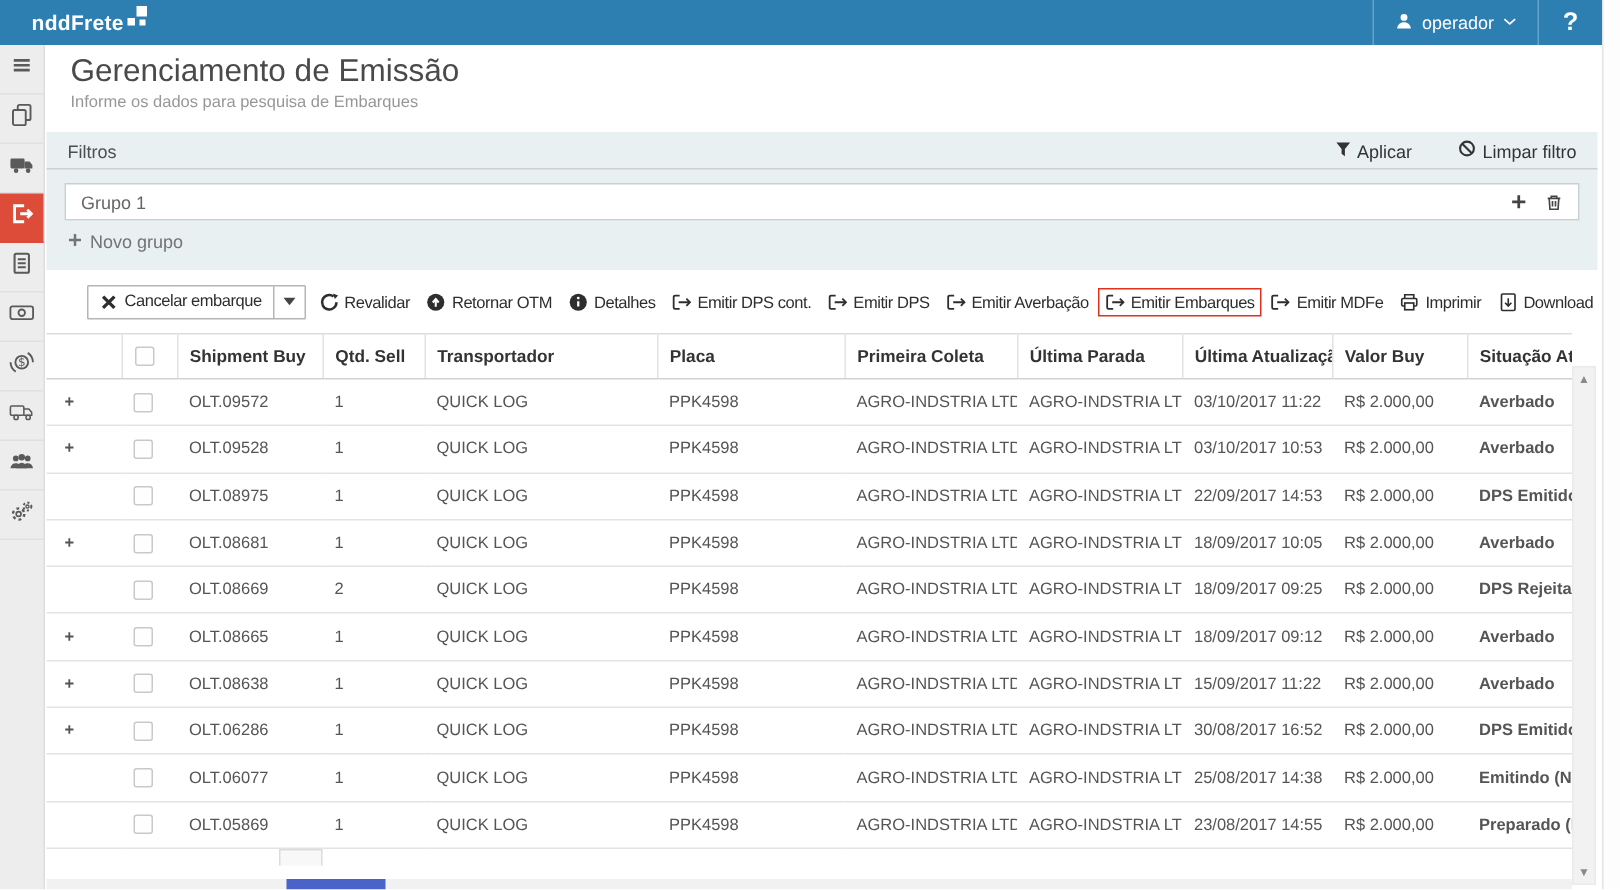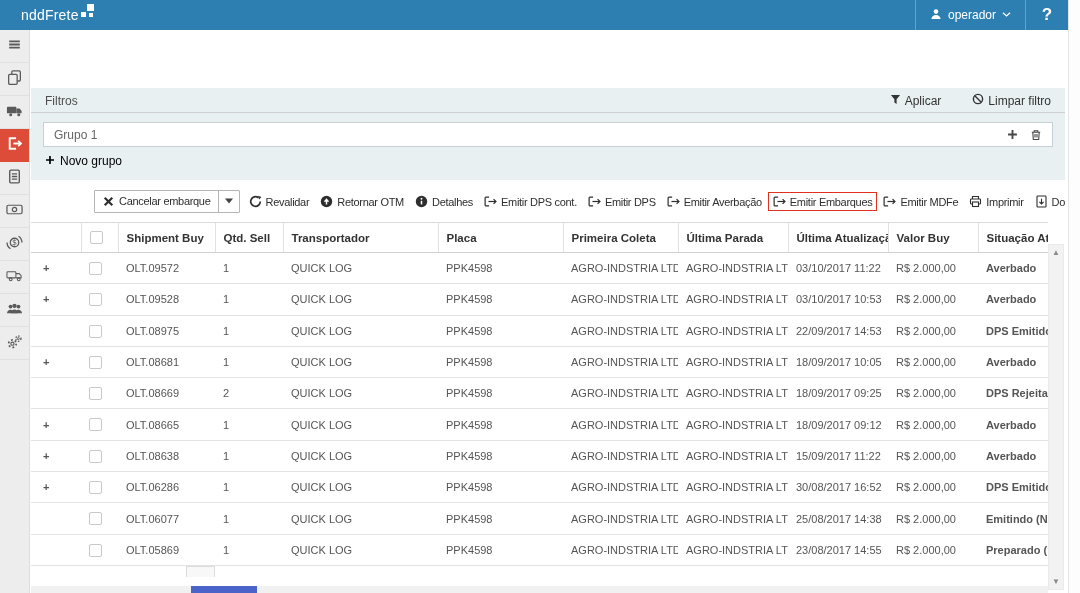--- a/index.html
+++ b/index.html
@@ -4,21 +4,21 @@
 <style>
   * { box-sizing: border-box; margin: 0; padding: 0; }
   html,body { width:1080px; height:593px; overflow:hidden; background:#fff;
     font-family:"Liberation Sans", sans-serif; color:#444; }
   body { position:relative; }
 
   
   .topbar { position:absolute; left:0; top:0; width:1068px; height:30px;
     background:var(--blue); display:flex; align-items:center; }
   .brand { display:flex; align-items:flex-start; margin-left:21px; }
-  .brand-text { color:#fff; font-size:14px; font-weight:normal; letter-spacing:.2px; }
+  .brand-text { color:#fff; font-size:14px; font-weight:bold; letter-spacing:.2px; }
   .logo-squares { position:relative; width:13px; height:17px; margin-left:2px; }
   .logo-squares i { position:absolute; background:#fff; display:block; }
   .sq1 { right:0; top:-3px; width:7px; height:7px; }
   .sq2 { left:0; top:5px; width:5px; height:5px; }
   .sq3 { right:1px; top:6px; width:4px; height:4px; }
   .topbar-right { margin-left:auto; display:flex; align-items:center; height:100%; }
   .user-box { display:flex; align-items:center; gap:6px; height:100%; padding:0 14px;
     border-left:1px solid rgba(255,255,255,.28); border-right:1px solid rgba(255,255,255,.28);
     color:#fff; font-size:12px; cursor:pointer; }
   .help-box { width:42px; height:100%; display:flex; align-items:center; justify-content:center;
@@ -46,25 +46,25 @@
   .filters { position:absolute; left:0; top:58px; width:100%; height:92px; background:#e9f0f2; }
   .filters-head { display:flex; align-items:center; padding:5px 14px 4px 14px;
     border-bottom:1px solid #cfcfcf; font-size:12px; color:#4e4e4e; }
   .fh-actions { margin-left:auto; display:flex; gap:31px; }
   .flink { display:inline-flex; align-items:center; gap:4px; color:#333; font-size:12px; cursor:pointer; }
   .group-bar { margin:9px 12px 0 12px; height:25px; background:#fff; border:1px solid #c7d0d4;
     display:flex; align-items:center; padding:0 10px; font-size:12px; color:#666; cursor:pointer; }
   .gb-actions { margin-left:auto; display:flex; gap:12px; align-items:center; }
   .gbi { cursor:pointer; color:#444; display:inline-flex; }
   .new-group { position:absolute; left:14px; top:66px; display:inline-flex; align-items:center; gap:5px;
-    font-size:12px; color:#000000; cursor:pointer; }
+    font-size:12px; color:#737373; cursor:pointer; }
 
   
   .toolbar { position:absolute; left:0; top:150px; width:100%; height:42px; background:#fff;
-    display:flex; align-items:center; padding-left:60px; column-gap:1px; overflow:hidden;
+    display:flex; align-items:center; padding-left:24px; column-gap:1px; overflow:hidden;
     font-size:11px; letter-spacing:-0.3px; white-space:nowrap; }
   .tb-flat { display:inline-flex; align-items:flex-end; gap:4px; border:none; background:none;
     color:#2e2e2e; font:inherit; letter-spacing:inherit; padding:3px 5px; cursor:pointer; }
   .tb-flat.hl { border:1px solid var(--hl); padding:2px 4px; }
   .tb-split { display:inline-flex; align-items:stretch; border:1px solid #b5b5b5; background:#fff;
     border-radius:1px; margin:0 3px; }
   .tb-main { display:inline-flex; align-items:center; gap:4px; border:none; background:none;
     color:#2e2e2e; font:inherit; letter-spacing:inherit; padding:4px 7px; cursor:pointer;
     border-right:1px solid #b5b5b5; }
   .tb-caret { border:none; background:none; padding:0 6px; display:inline-flex; align-items:center; cursor:pointer; color:#444; }
@@ -194,20 +194,22 @@
           <circle cx="6.8" cy="10.3" r="1.7" stroke-width="1.2"></circle>
           <circle cx="13" cy="5" r="2.8" stroke-width="1.4" stroke-dasharray="1.5 1.7"></circle>
           <circle cx="13" cy="5" r="1.1" stroke-width="1"></circle>
         </svg></span>
     </div>
   </div>
 <div class="right-gutter"></div>
 
 <div class="main">
   <div class="page-head">
+    <h1>Gerenciamento de Emissão</h1>
+    <div class="subtitle">Informe os dados para pesquisa de Embarques</div>
   </div>
 
   <div class="filters">
     <div class="filters-head">
       <span>Filtros</span>
       <span class="fh-actions">
         <a class="flink">
             <span id="filter-icon-slot"><svg class="ic " style="width:11px;height:11px;" viewBox="0 0 12 12" fill="currentColor">
                 <path d="M1 1h10L7.2 5.8V11L4.8 9.2V5.8z"></path>
               </svg></span>

